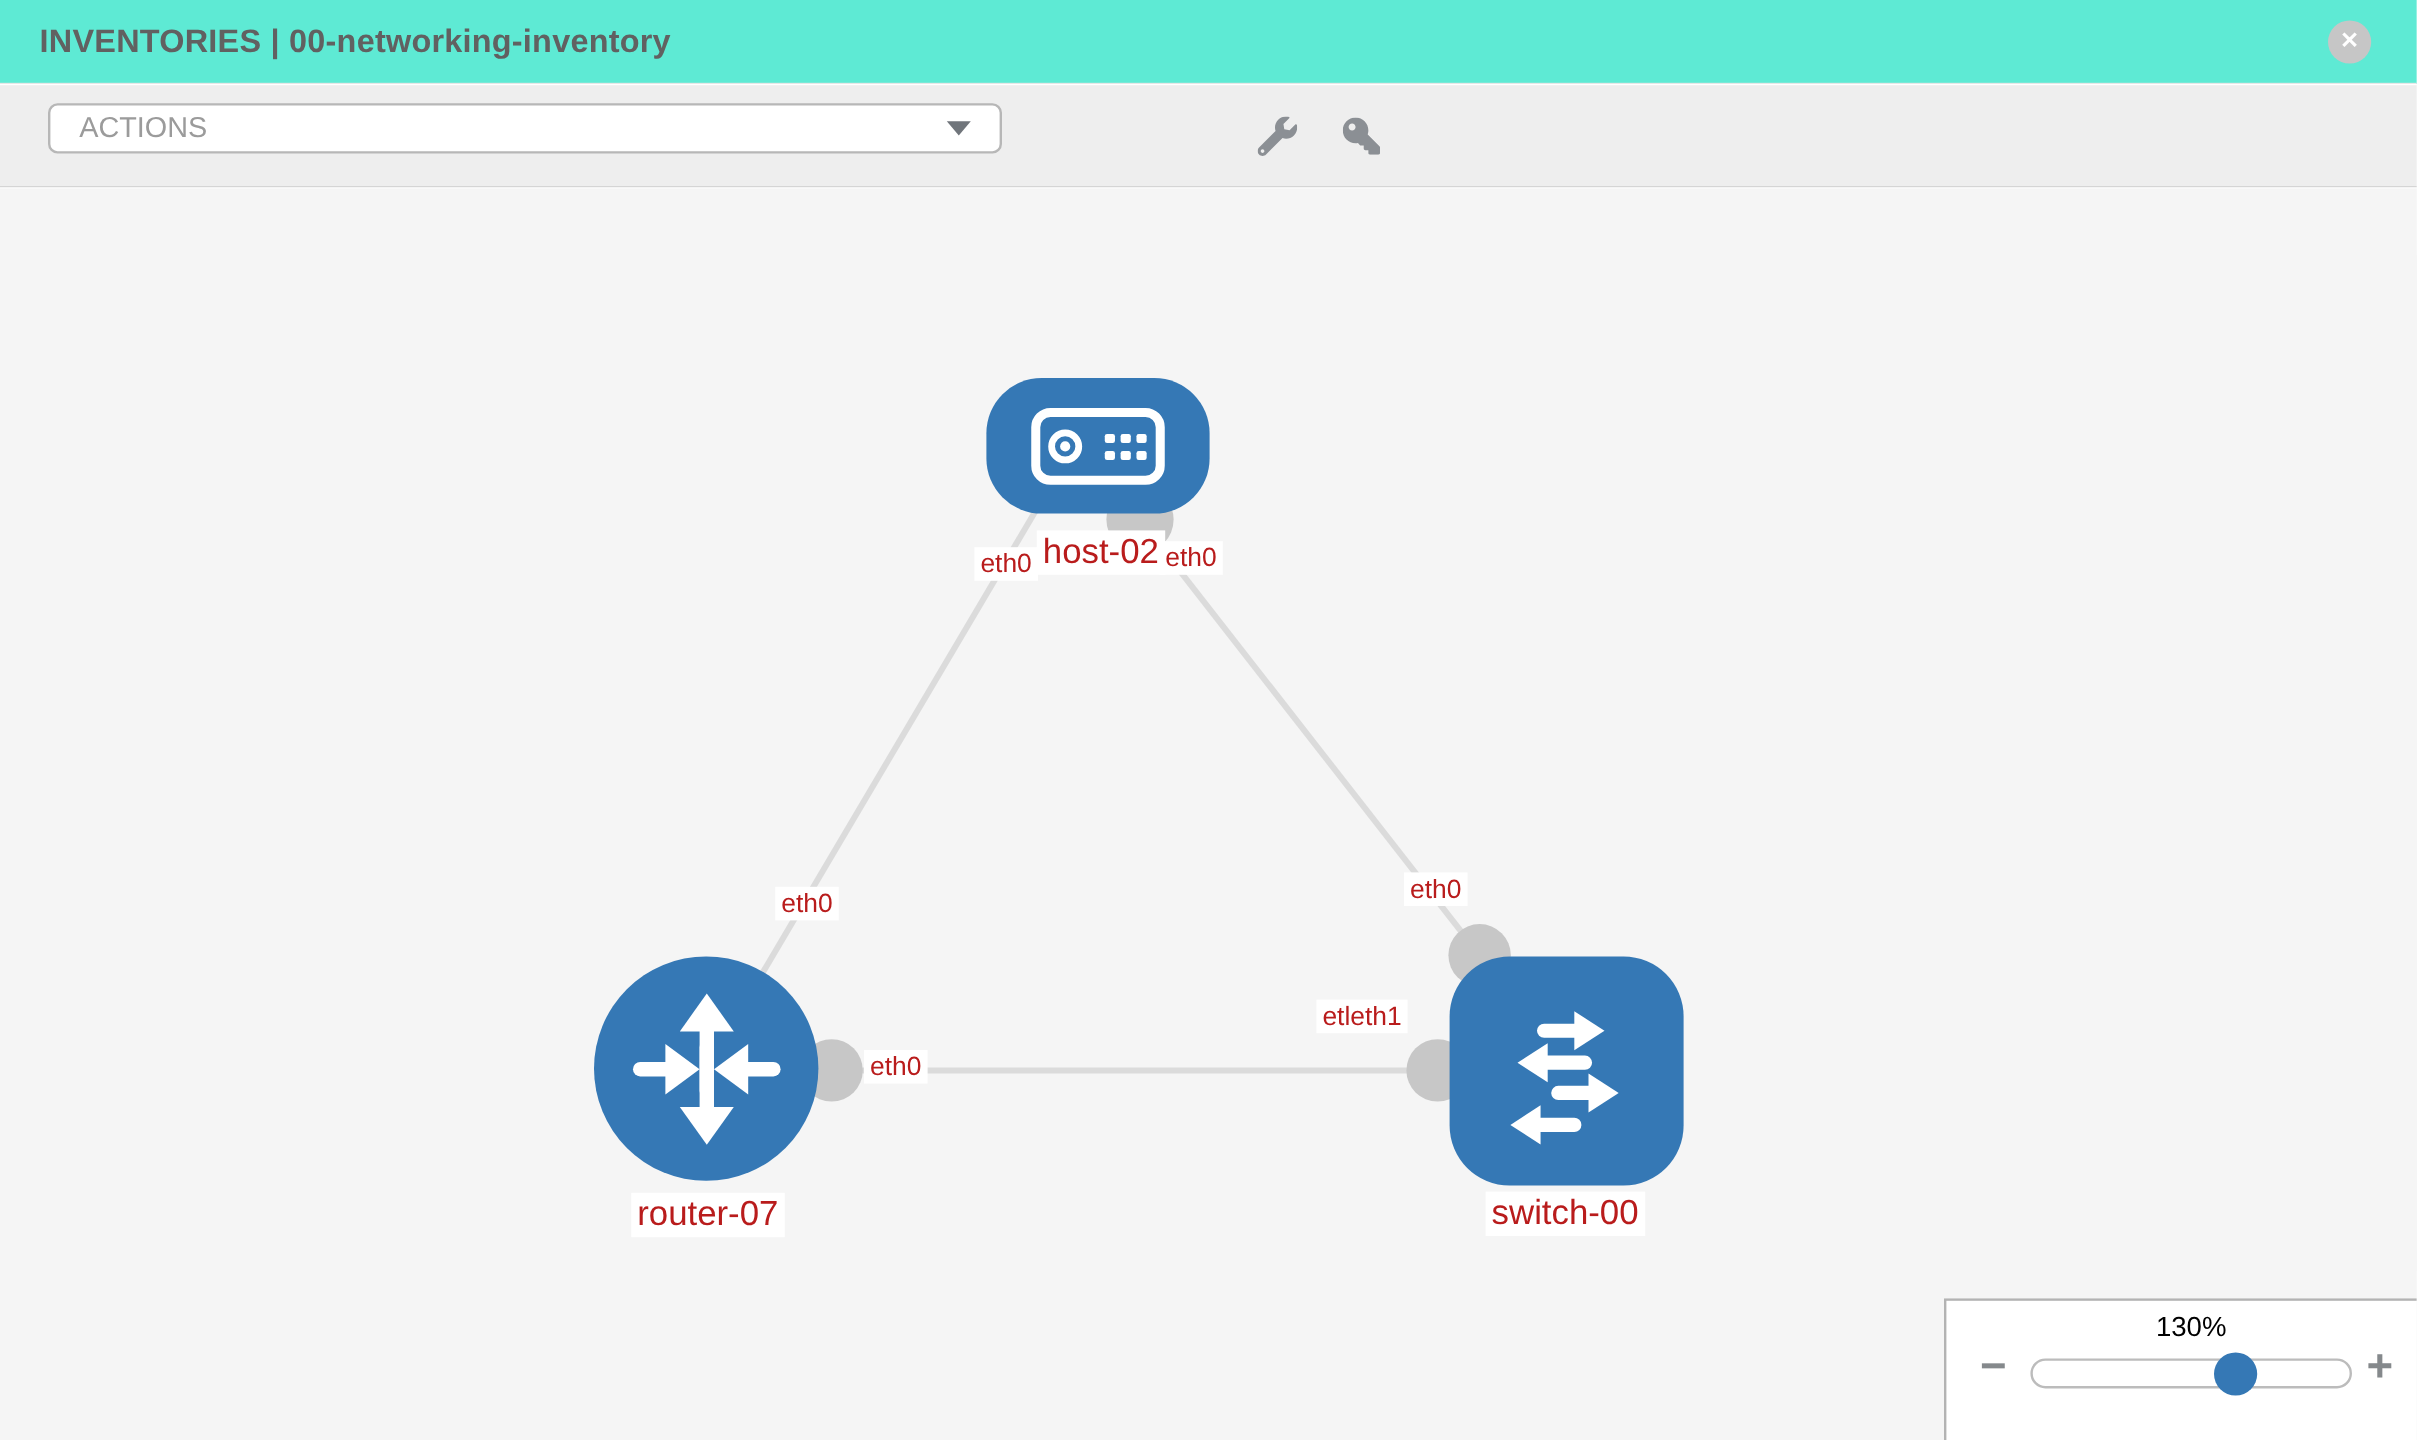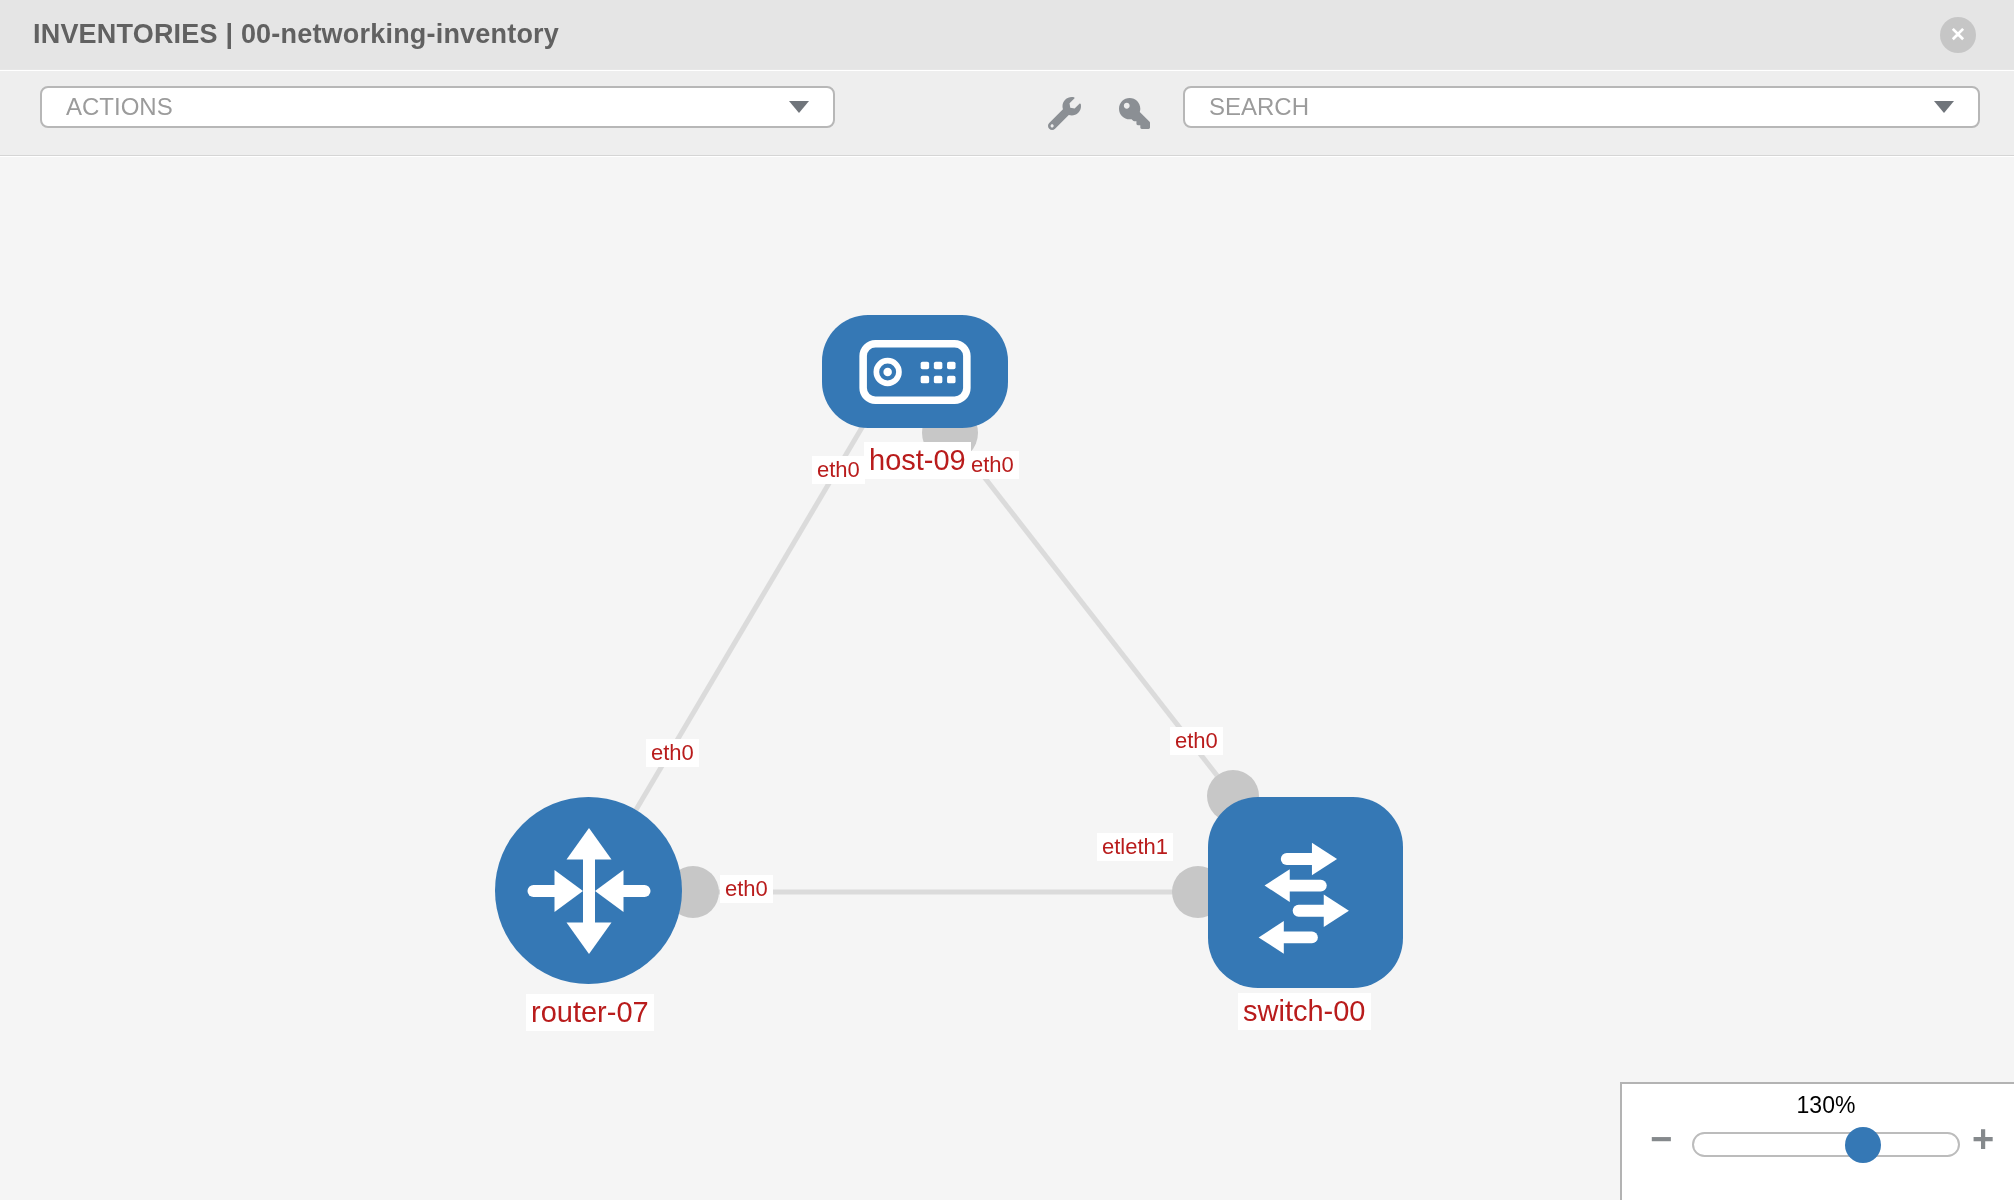--- a/index.html
+++ b/index.html
@@ -2,21 +2,21 @@
 <html><head>
 <meta charset="utf-8">
 <style>
   * { box-sizing: border-box; margin: 0; padding: 0; }
   html, body { width: 2014px; height: 1200px; overflow: hidden; }
   body { font-family: "Liberation Sans", sans-serif; background: #ffffff; position: relative; }
 
   
   .header {
     position: absolute; left: 0; top: 0; width: 2014px; height: 70px;
-    background: #e5e5e5; border-bottom: 1px solid #e7e7e7;
+    background: #5eead4; border-bottom: 1px solid #e7e7e7;
     display: flex; align-items: center; justify-content: space-between;
     padding: 0 38px 0 33px;
   }
   .page-title { font-size: 27px; font-weight: bold; color: #616161; letter-spacing: 0.2px; }
   .close-btn {
     width: 36px; height: 36px; border-radius: 50%; background: #c6c6c6;
     display: flex; align-items: center; justify-content: center; cursor: pointer;
   }
   .close-btn span { color: #ffffff; font-size: 19px; font-weight: bold; line-height: 1; }
 
@@ -123,24 +123,20 @@
           <path d="M507.73 109.1c-2.24-9.03-13.54-12.09-20.12-5.51l-74.36 74.36-67.88-11.31-11.31-67.88 74.36-74.36c6.62-6.62 3.43-17.9-5.66-20.16-47.38-11.74-99.55.91-136.58 37.93-39.64 39.64-50.55 97.1-34.05 147.2L18.74 402.76c-24.99 24.99-24.99 65.51 0 90.5 24.99 24.99 65.51 24.99 90.5 0l213.21-213.21c50.12 16.71 107.47 5.68 147.37-34.22 37.07-37.07 49.7-89.32 37.91-136.73zM64 472c-13.25 0-24-10.75-24-24 0-13.26 10.75-24 24-24s24 10.74 24 24c0 13.25-10.75 24-24 24z"></path>
         </svg>
     </span>
     <span class="tool key-flip">
       <svg width="31" height="31" viewBox="0 0 512 512">
           <path d="M512 176.001C512 273.203 433.202 352 336 352c-11.22 0-22.19-1.062-32.827-3.069l-24.012 27.014A23.999 23.999 0 0 1 261.223 384H224v40c0 13.255-10.745 24-24 24h-40v40c0 13.255-10.745 24-24 24H24c-13.255 0-24-10.745-24-24v-78.059c0-6.365 2.529-12.47 7.029-16.971l161.802-161.802C166.885 218.651 160 198.013 160 176 160 78.798 238.797.001 335.999 0 433.488-.001 512 78.511 512 176.001zM336 128c0 26.51 21.49 48 48 48s48-21.49 48-48-21.49-48-48-48-48 21.49-48 48z"></path>
         </svg>
     </span>
   </div>
 
-  <div class="select-box search-box">
-    <span class="ph">SEARCH</span>
-    <span class="caret"></span>
-  </div>
 </div>
 
 <div class="canvas">
 
   <svg class="edges-layer" width="2014" height="1043" viewBox="0 0 2014 1043">
     <line class="edge" x1="880" y1="240" x2="588" y2="734"></line>
     <line class="edge" x1="928" y1="248" x2="1233" y2="639"></line>
     <line class="edge" x1="600" y1="735" x2="1300" y2="735"></line>
     <circle class="connector" cx="950" cy="276" r="28"></circle>
     <circle class="connector" cx="693" cy="735" r="26"></circle>
@@ -187,21 +183,21 @@
         <line x1="60" y1="45" x2="36" y2="45"></line>
         <polygon points="22,45 39,34 39,56" stroke="none"></polygon>
         <line x1="45" y1="62" x2="65" y2="62"></line>
         <polygon points="79,62 62,51 62,73" stroke="none"></polygon>
         <line x1="54" y1="80" x2="32" y2="80"></line>
         <polygon points="18,80 35,69 35,91" stroke="none"></polygon>
       </g>
     </svg>
   </div>
 
-  <div class="chip node-label lbl-host">host-09</div>
+  <div class="chip node-label lbl-host">host-02</div>
   <div class="chip node-label lbl-router">router-07</div>
   <div class="chip node-label lbl-switch">switch-00</div>
 
   <div class="chip if-label if-1">eth0</div>
   <div class="chip if-label if-2">eth0</div>
   <div class="chip if-label if-3">eth0</div>
   <div class="chip if-label if-4">eth0</div>
   <div class="chip if-label if-5">eth0</div>
   <div class="chip if-label if-6">etleth1</div>
 

